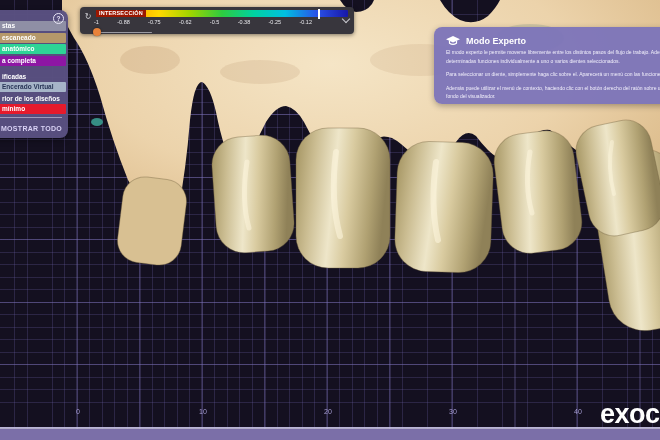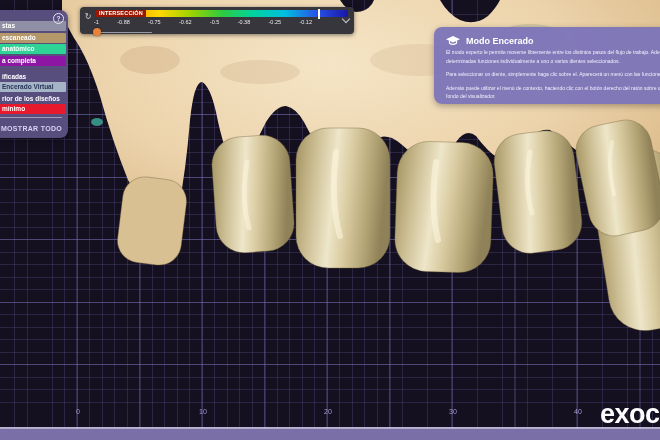--- a/index.html
+++ b/index.html
@@ -158,21 +158,21 @@
   </div>
 
   <div id="expert">
     <div class="hdr">
       <span>
         <svg width="14" height="10" viewBox="0 0 14 10">
           <polygon points="7,0 14,3.2 7,6.4 0,3.2" fill="#fff"></polygon>
           <path d="M3.5,5 L3.5,7.3 Q7,9.6 10.5,7.3 L10.5,5" fill="none" stroke="#fff" stroke-width="1.2"></path>
         </svg>
       </span>
-      <span class="title">Modo Encerado</span>
+      <span class="title">Modo Experto</span>
     </div>
     <div class="body">
       <div class="line">El modo experto le permite moverse libremente entre los distintos pasos del flujo de trabajo. Además</div>
       <div class="line">determinadas funciones individualmente a uno o varios dientes seleccionados.</div>
       <div class="line pgap">Para seleccionar un diente, simplemente haga clic sobre el. Aparecerá un menú con las funciones más</div>
       <div class="line pgap">Además puede utilizar el menú de contexto, haciendo clic con el botón derecho del ratón sobre un di</div>
       <div class="line">fondo del visualizador.</div>
     </div>
   </div>
 

